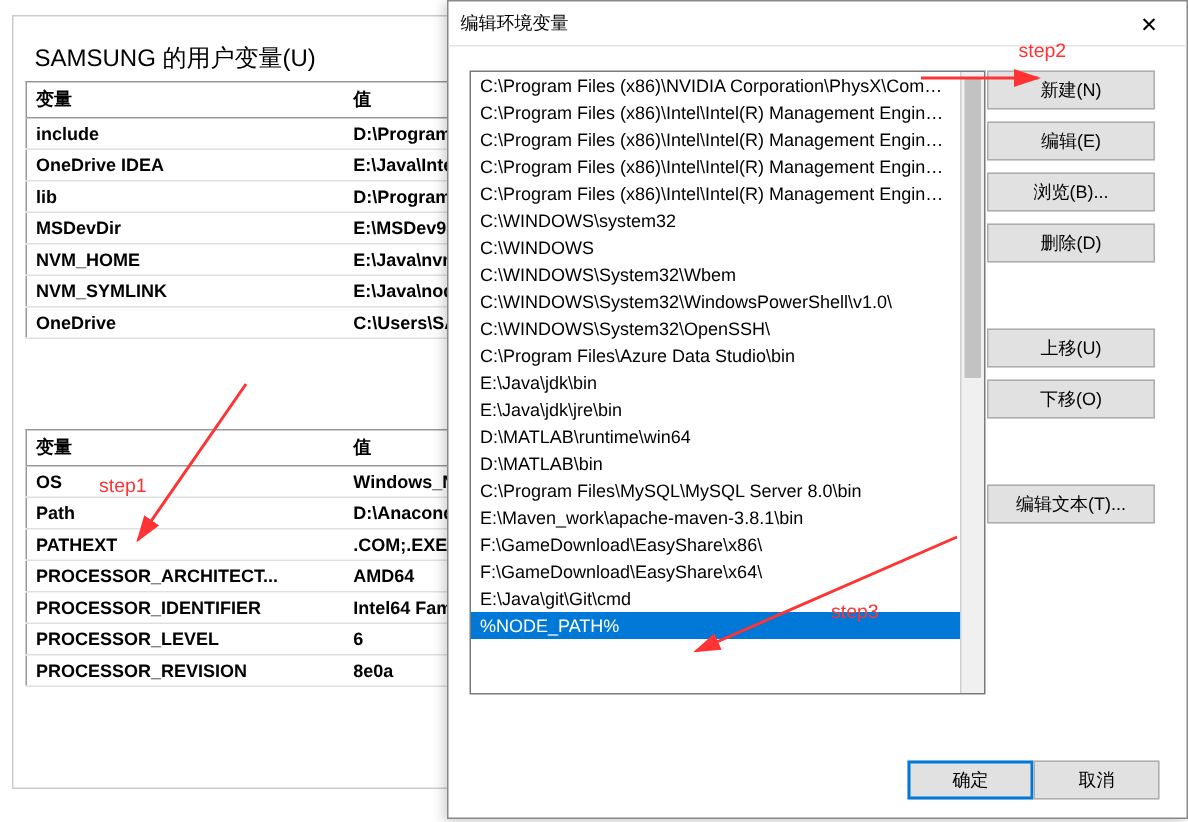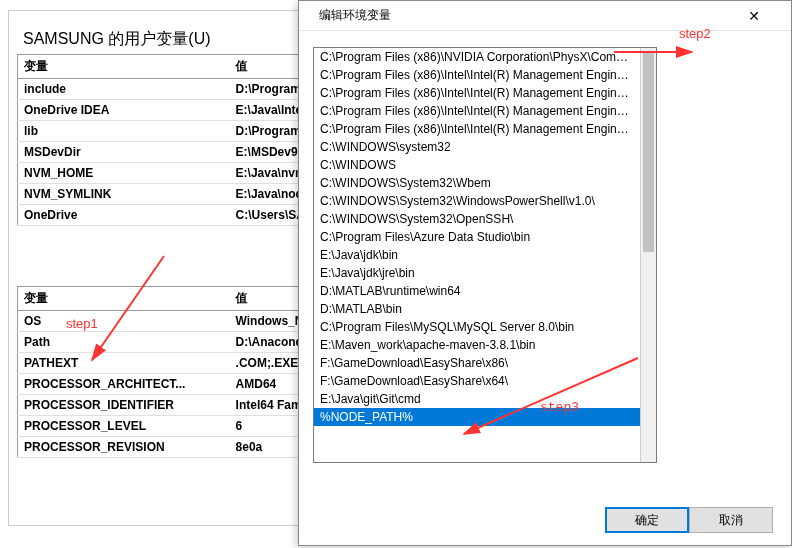--- a/index.html
+++ b/index.html
@@ -5,21 +5,21 @@
 * { box-sizing: border-box; margin: 0; padding: 0; }
 body { font-family: "Microsoft YaHei UI", "Segoe UI", sans-serif; font-size: 12px; background: #fff; width: 792px; height: 548px; position: relative; overflow: hidden; }
 .bg-window { position: absolute; left: 8px; top: 10px; width: 480px; height: 516px; border: 1px solid #ccc; background: #fff; padding: 8px; }
 .group-label { font-size: 16px; margin: 10px 0 4px 6px; }
 .var-table { width: 100%; border: 1px solid #999; border-collapse: collapse; }
 .var-table th, .var-table td { border-bottom: 1px solid #e0e0e0; padding: 3px 6px; text-align: left; font-weight: bold; font-size: 12px; white-space: nowrap; overflow: hidden; }
 .var-table th { background: #fff; border-bottom: 1px solid #999; }
 .var-table col.c1 { width: 46%; }
 .var-table col.c2 { width: 54%; }
 .modal { position: absolute; left: 298px; top: 0; width: 494px; height: 546px; background: #fff; border: 1px solid #888; box-shadow: -2px 2px 8px rgba(0,0,0,0.2); }
-.titlebar { display: flex; align-items: center; height: 30px; padding: 0 20px; border-bottom: 1px solid #e5e5e5; }
+.titlebar { display: flex; align-items: center; height: 30px; padding: 0 8px; border-bottom: 1px solid #e5e5e5; }
 .titlebar .title { flex: 1; font-size: 12px; }
 .closebtn { width: 34px; height: 22px; display: flex; align-items: center; justify-content: center; font-size: 14px; line-height: 14px; cursor: pointer; }
 .modal-body { position: relative; padding: 16px 14px 0 14px; height: 516px; }
 .list-wrap { display: flex; gap: 1px; }
 .listbox { width: 344px; height: 416px; border: 1px solid #7a7a7a; background: #fff; overflow: hidden; position: relative; }
 .listbox .rows { position: absolute; left: 0; right: 16px; top: 0; bottom: 0; }
 .listbox .row { padding: 2px 6px; font-size: 12px; height: 18px; white-space: nowrap; overflow: hidden; text-overflow: ellipsis; }
 .listbox .row.selected { background: #0078d7; color: #fff; }
 .scrollbar { position: absolute; right: 0; top: 0; bottom: 0; width: 16px; background: #f0f0f0; border-left: 1px solid #d0d0d0; }
 .scrollbar .thumb { position: absolute; left: 2px; right: 2px; top: 4px; height: 200px; background: #c2c2c2; border-radius: 1px; }
@@ -156,31 +156,42 @@
             <div class="row">E:\Maven_work\apache-maven-3.8.1\bin</div>
             <div class="row">F:\GameDownload\EasyShare\x86\</div>
             <div class="row">F:\GameDownload\EasyShare\x64\</div>
             <div class="row">E:\Java\git\Git\cmd</div>
             <div class="row selected">%NODE_PATH%</div>
           </div>
         <div class="scrollbar">
           <div class="thumb"></div>
         </div>
       </div>
+      <div class="side-buttons">
+        <div class="winbtn">新建(N)</div>
+        <div class="winbtn">编辑(E)</div>
+        <div class="winbtn">浏览(B)...</div>
+        <div class="winbtn">删除(D)</div>
+        <div class="spacer"></div>
+        <div class="winbtn">上移(U)</div>
+        <div class="winbtn">下移(O)</div>
+        <div class="spacer"></div>
+        <div class="winbtn">编辑文本(T)...</div>
+      </div>
     </div>
     <div class="bottom-buttons">
       <div class="winbtn primary">确定</div>
       <div class="winbtn">取消</div>
     </div>
   </div>
 </div>
 
 <div class="annot" style="left:66px; top:316px;">step1</div>
 <div class="annot" style="left:632px; top:26px;margin-left:47px;">step2</div>
-<div class="annot" style="left:540px; top:400px;font-family:Liberation Mono, monospace;">step3</div>
+<div class="annot" style="left:554px; top:400px;">step3</div>
 
 <svg class="arrow-svg">
   <defs>
     <marker id="ah" markerWidth="10" markerHeight="10" refX="8" refY="3" orient="auto">
       <path d="M0,0 L0,6 L9,3 z" fill="#ff3333"></path>
     </marker>
   </defs>
   <line x1="164" y1="256" x2="92" y2="360" stroke="#ff3333" stroke-width="2" marker-end="url(#ah)"></line>
   <line x1="614" y1="52" x2="692" y2="52" stroke="#ff3333" stroke-width="2" marker-end="url(#ah)"></line>
   <line x1="638" y1="358" x2="464" y2="434" stroke="#ff3333" stroke-width="2" marker-end="url(#ah)"></line>

